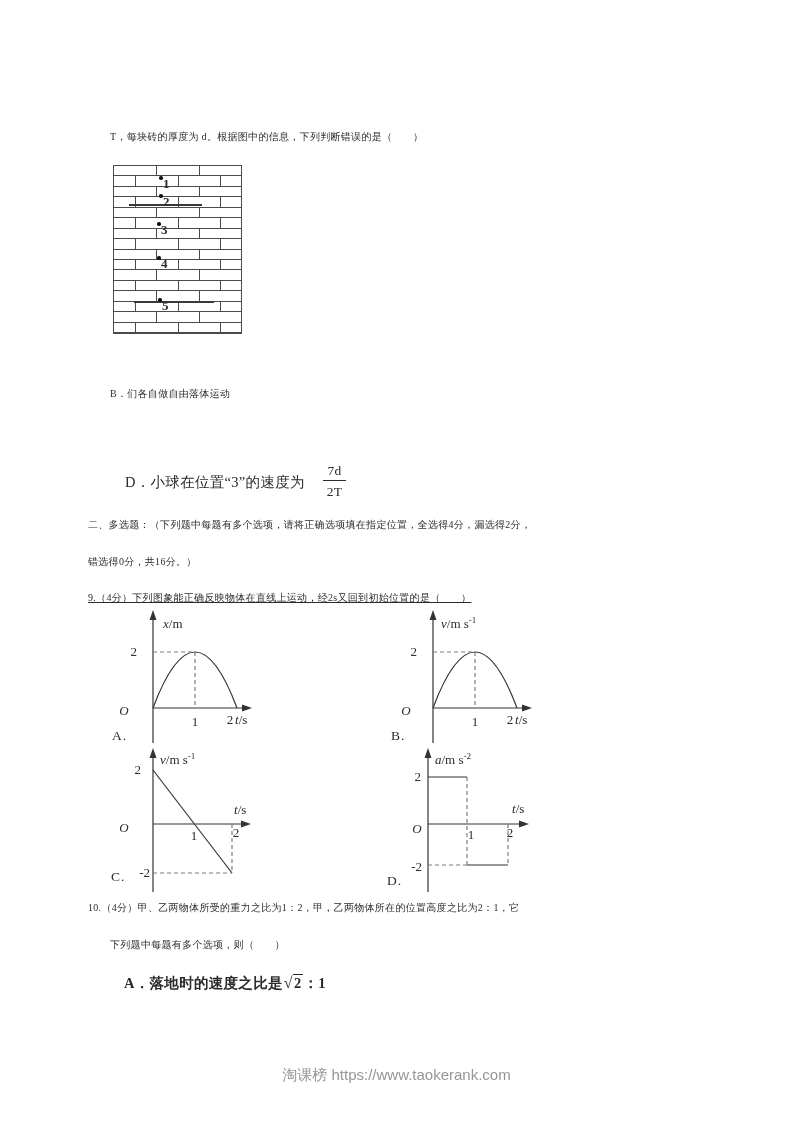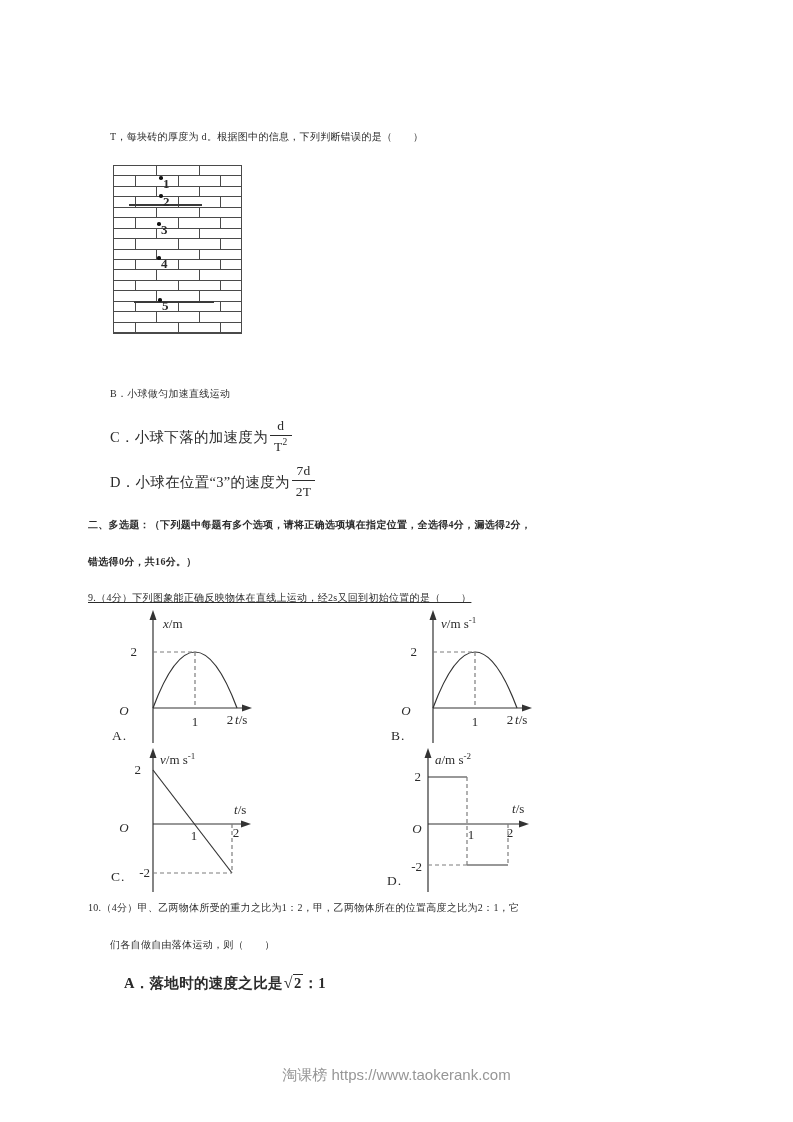--- a/index.html
+++ b/index.html
@@ -1,19 +1,19 @@
 <!DOCTYPE html>
 <html><head>
 <meta charset="utf-8">
 <style>
   html,body{margin:0;padding:0;background:#fff;}
   #page{position:relative;width:793px;height:1122px;background:#ffffff;margin:0 auto;
         font-family:"Liberation Serif","DejaVu Serif",serif;color:#2b2b2b;overflow:hidden;}
   .tline{position:absolute;font-size:10px;letter-spacing:.3px;white-space:nowrap;line-height:1.2;}
-  .bold{font-weight:bold;}
+  .bold{font-weight:normal;}
   
   #brick-wall{position:absolute;left:113px;top:165px;width:127px;height:167px;border:1px solid #4a4a4a;box-sizing:content-box;}
   .brick-row{position:absolute;left:0;width:127px;border-bottom:1px solid #4a4a4a;box-sizing:border-box;}
   .brick-joint{position:absolute;top:0;bottom:0;width:1px;background:#4a4a4a;}
   .marker{position:absolute;width:20px;height:16px;}
   .marker .dot{position:absolute;left:0;top:0;width:3.5px;height:3.5px;background:#111;border-radius:50%;}
   .marker .mlabel{position:absolute;left:4px;top:1px;font-weight:bold;font-size:13px;line-height:1;}
   .thick-line{position:absolute;height:2.4px;background:#3a3a3a;}
   
   .opt-row{position:absolute;display:flex;align-items:center;font-size:14.5px;letter-spacing:.3px;white-space:nowrap;}
@@ -136,29 +136,22 @@
     <div class="marker" style="left:43px;top:90px;">
       <span class="dot"></span>
       <span class="mlabel">4</span>
     </div>
     <div class="marker" style="left:44px;top:132px;">
       <span class="dot"></span>
       <span class="mlabel">5</span>
     </div>
   </div>
 
-  <div class="tline" style="left:110px;top:388px;">B．小球做匀加速直线运动</div>
-  <div class="opt-row" style="left:110px;top:420px;height:34px;">
-    <span>C．小球下落的加速度为</span>
-    <span class="frac">
-      <span class="num">d</span>
-      <span class="den"><span>T</span><sup>2</sup></span>
-    </span>
-  </div>
-  <div class="opt-row" style="left:110px;top:466px;height:32px;">
+  <div class="tline" style="left:110px;top:388px;">B．们各自做自由落体运动</div>
+  <div class="opt-row" style="left:125px;top:466px;height:32px;gap:16px;">
     <span>D．小球在位置“3”的速度为</span>
     <span class="frac">
       <span class="num">7d</span>
       <span class="den"><span>2T</span><sup></sup></span>
     </span>
   </div>
 
   <div class="tline bold" style="left:88px;top:519px;">二、多选题：（下列题中每题有多个选项，请将正确选项填在指定位置，全选得4分，漏选得2分，</div>
   <div class="tline bold" style="left:88px;top:556px;">错选得0分，共16分。）</div>
 
@@ -232,21 +225,21 @@
     <text x="86" y="93" text-anchor="middle">1</text>
     <text x="125" y="91" text-anchor="middle">2</text>
     <text x="127" y="67"><tspan class="it">t</tspan><tspan>/s</tspan></text>
     <text x="50" y="18"><tspan class="it">a</tspan><tspan>/m s</tspan><tspan class="sup" dy="-5">-2</tspan></text>
   </svg>
 
   <div class="graph-letter" style="left:111px;top:869px;">C.</div>
   <div class="graph-letter" style="left:387px;top:873px;">D.</div>
 
   <div class="tline" style="left:88px;top:902px;">10.（4分）甲、乙两物体所受的重力之比为1：2，甲，乙两物体所在的位置高度之比为2：1，它</div>
-  <div class="tline" style="left:110px;top:939px;">们各自做自由落体运动，则（　　）</div>
+  <div class="tline" style="left:110px;top:939px;">下列题中每题有多个选项，则（　　）</div>
   <div class="opt-row" style="left:124px;top:971px;height:24px;font-weight:bold;">
     <span>A．落地时的速度之比是</span>
     <span class="sqrt-sign">√</span>
     <span class="sqrt-val">2</span>
     <span>：1</span>
   </div>
 
   <div id="footer">
     <a href="#">淘课榜 https://www.taokerank.com</a>
   </div>

